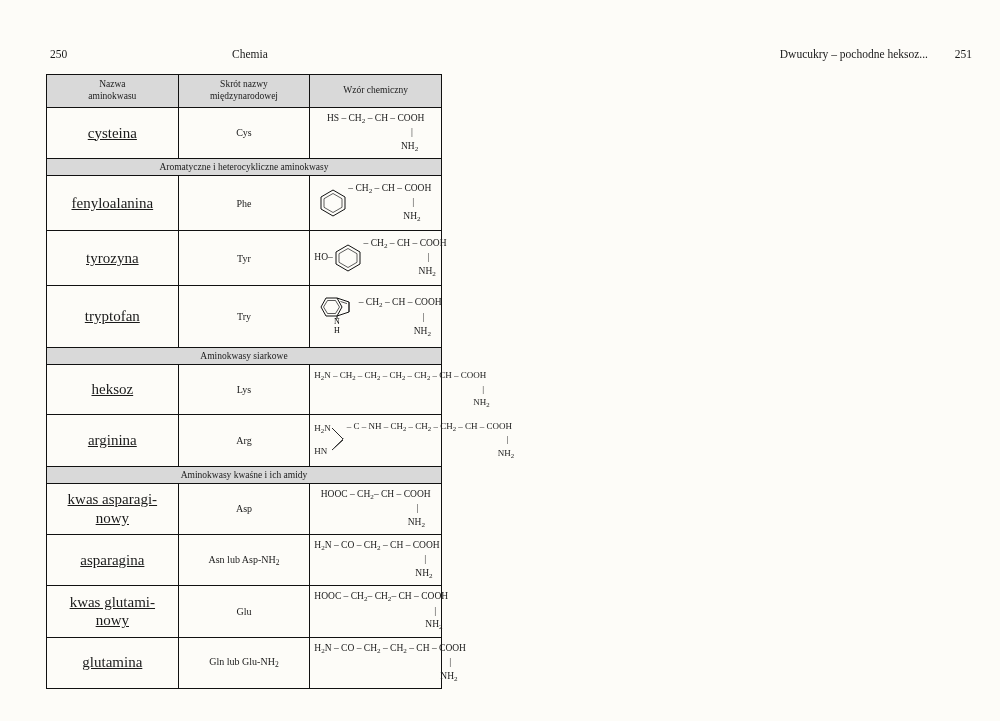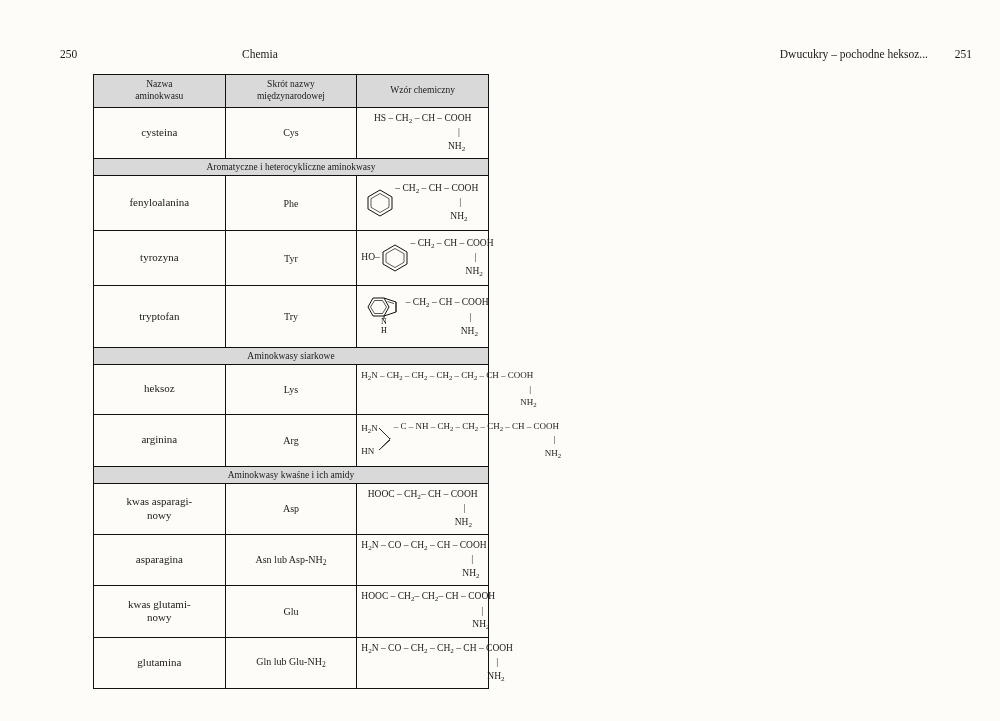--- a/index.html
+++ b/index.html
@@ -11,52 +11,51 @@
     color:#1a1a1a;
     position:relative;
     overflow:hidden;
   }
   .page { position:absolute; top:0; bottom:0; }
   .page-left  { left:0;   width:500px; }
   .page-right { left:500px; width:500px;text-decoration:underline; }
 
   
   .runhead {
-    position:absolute; top:48px; left:12px; right:0;
+    position:absolute; top:48px; left:2px; right:0;
     font-size:11.5px;
     height:14px;
   }
   .runhead .folio-l { position:absolute; left:48px; }
   .runhead .title-c { position:absolute; left:230px; }
   .runhead .title-r { position:absolute; right:72px; }
   .runhead .folio-r { position:absolute; right:28px; }
 
   
   .tbl-wrap { position:absolute; left:46px; top:74px; width:396px; }
   table.aa {
     border-collapse:collapse;
     width:396px;
     font-size:9.5px;
     table-layout:fixed;
-    margin-left:47px;
   }
   table.aa, table.aa td, table.aa th { border:1px solid #111; }
   table.aa th {
     background:#d9d9d9;
     font-weight:normal;
     font-size:9.5px;
     padding:4px 2px;
     line-height:1.25;
     text-align:center;
   }
   table.aa td {
     padding:4px 4px;
     vertical-align:middle;
   }
-  td.c-name { width:78px; text-align:center; font-size:11px; line-height:1.25; }
+  td.c-name { width:78px; text-align:center; font-size:15px; line-height:1.25;text-decoration:underline; }
   td.c-abbr { width:76px; text-align:center; font-size:10px; }
   td.c-form { width:242px; text-align:center; font-size:9.5px; }
   tr.section td {
     background:#d9d9d9;
     text-align:center;
     font-size:9.5px;
     padding:3px 2px;
   }
   .formula { display:inline-block; text-align:left; line-height:1.45; white-space:nowrap; }
   .formula .l2 { display:block; }

